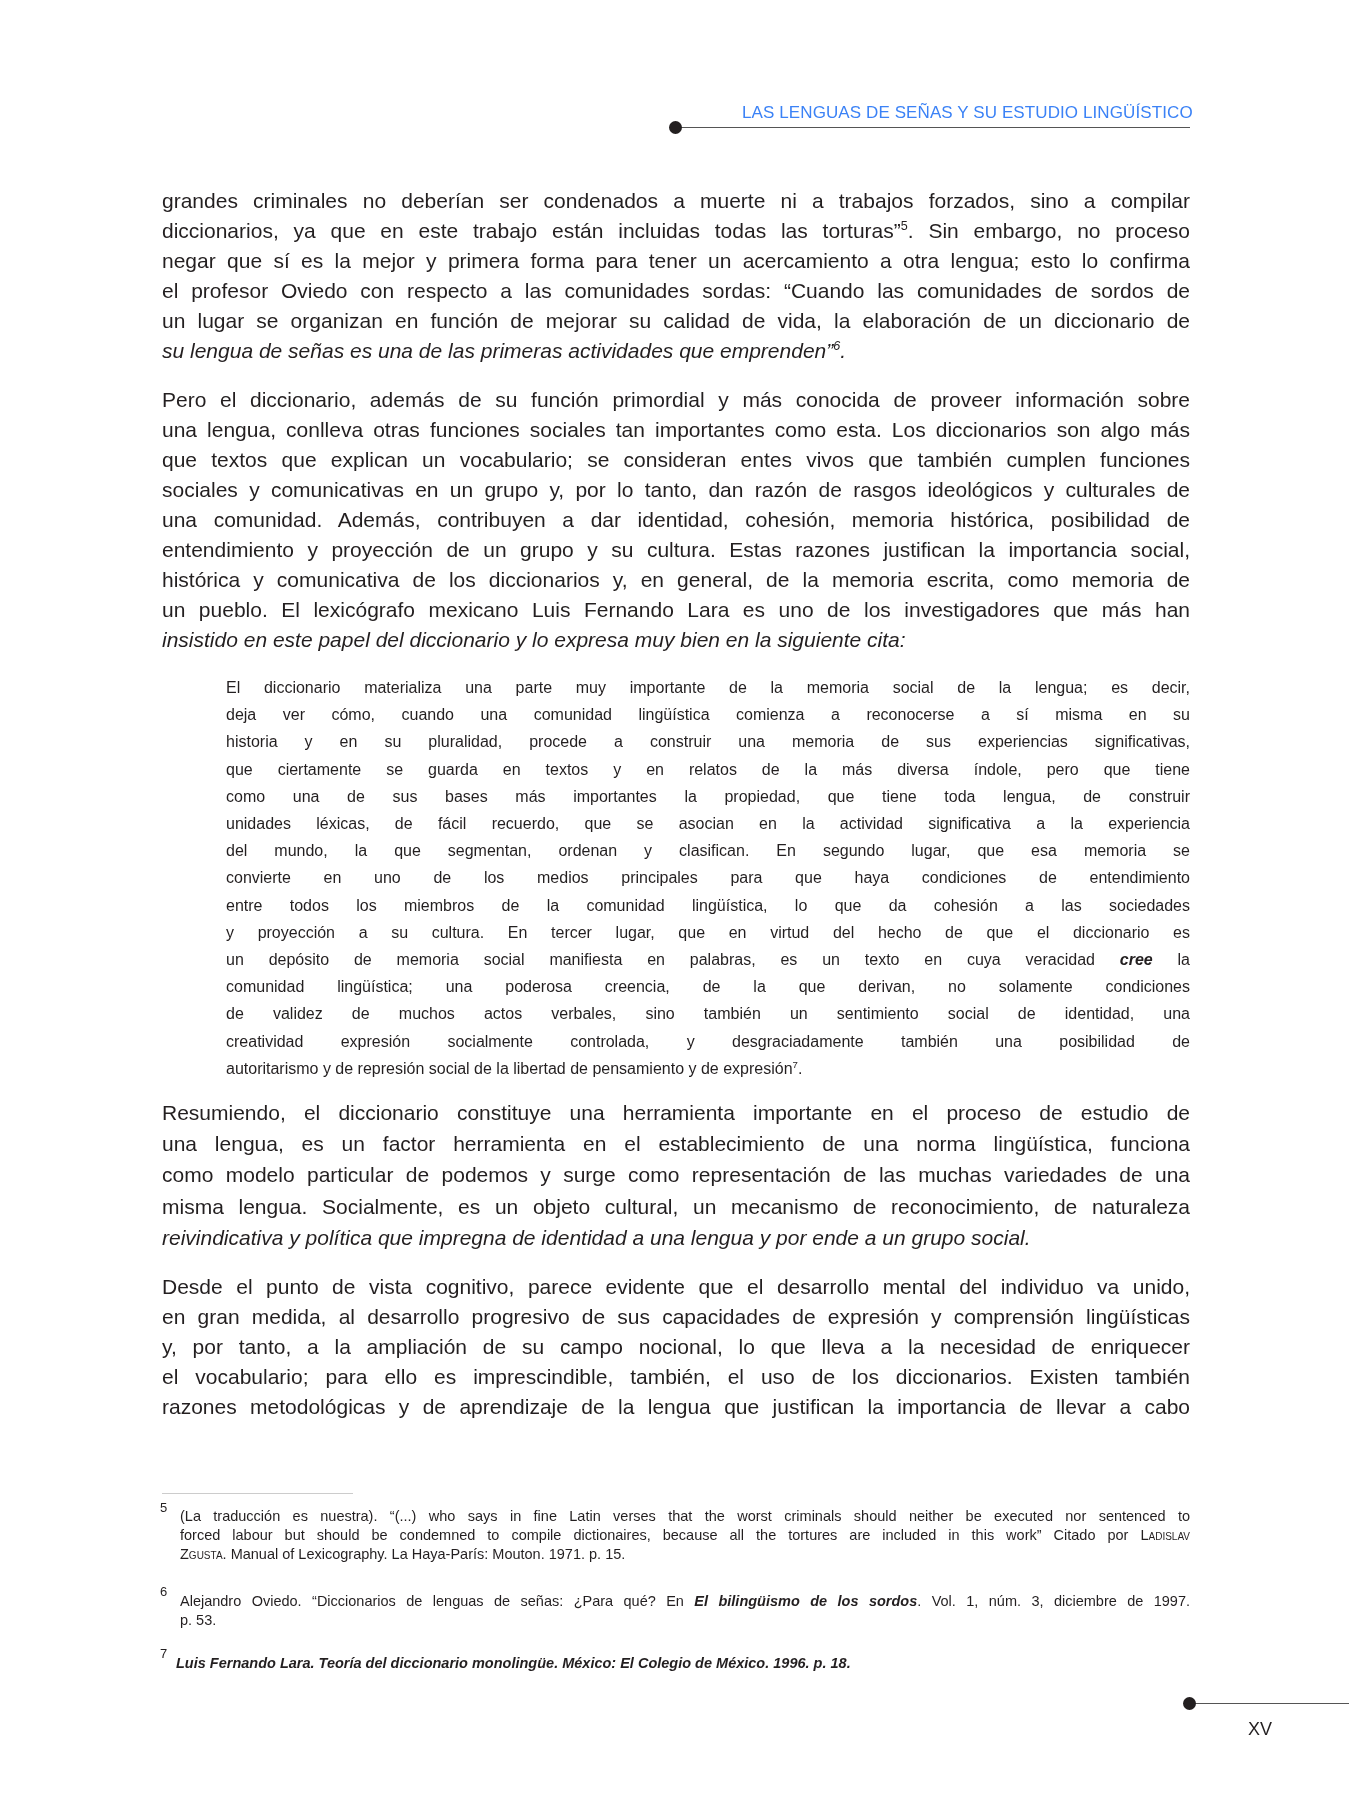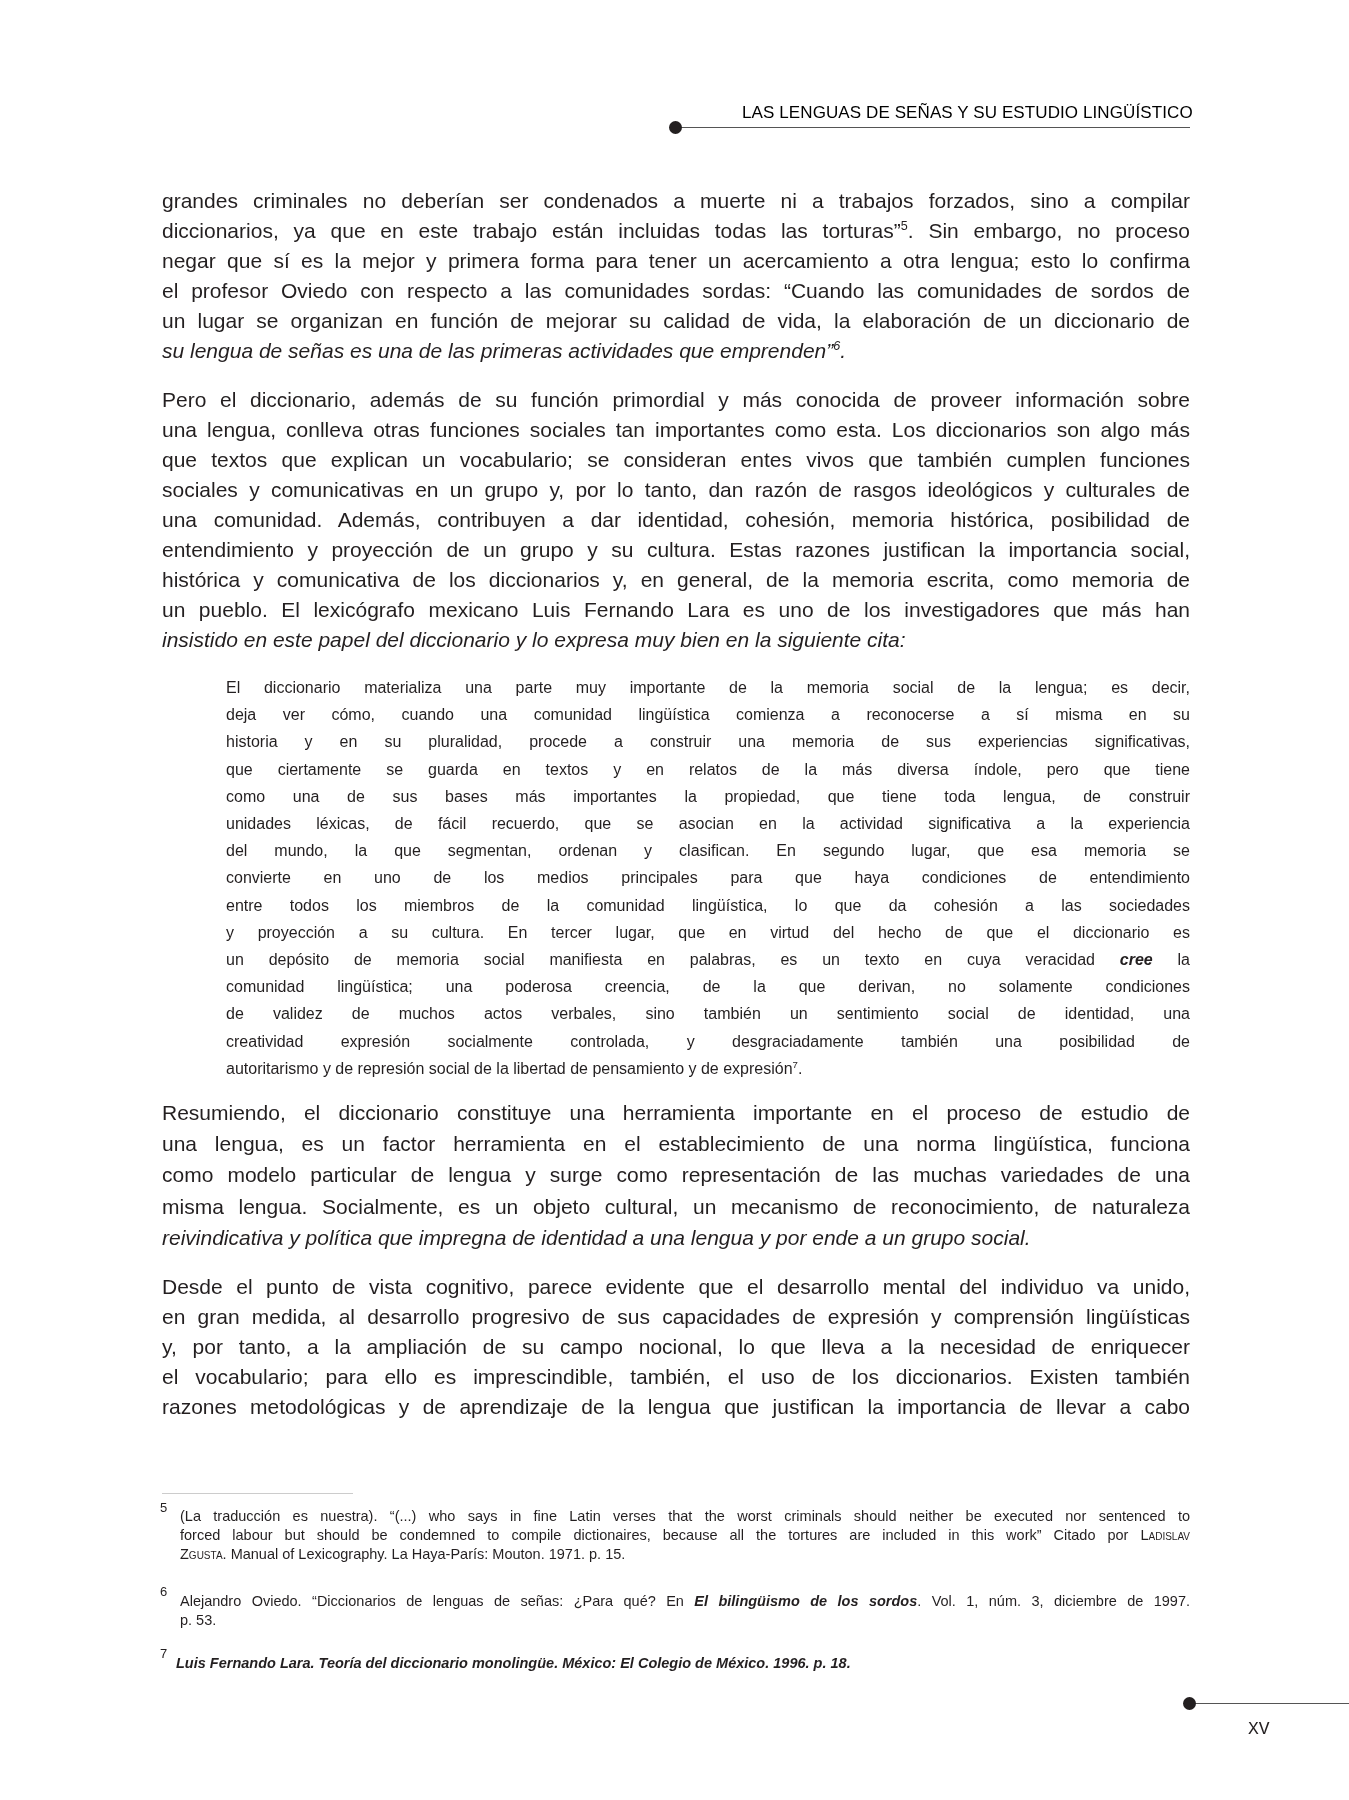--- a/index.html
+++ b/index.html
@@ -1,24 +1,24 @@
 <!DOCTYPE html>
 <html><head>
 <meta charset="utf-8">
 <style>
   html, body { margin:0; padding:0; background:#ffffff; }
   body { width:1349px; height:1800px; position:relative; overflow:hidden; color:#231f20;
          font-family:"Liberation Sans", sans-serif; }
   .abs { position:absolute; }
-  .header-title { left:742px; top:103px; font-size:17px; letter-spacing:0.1px; white-space:nowrap; color:#000000; }
+  .header-title { left:742px; top:103px; font-size:17px; letter-spacing:0.1px; white-space:nowrap; color:#3b82f6; }
   .hdr-rule { left:676px; top:127px; width:514px; height:1px; background:#555; }
   .hdr-dot { left:669px; top:121px; width:13px; height:13px; border-radius:50%; background:#231f20; }
   .ftr-rule { left:1189px; top:1703px; width:160px; height:1px; background:#555; }
   .ftr-dot { left:1183px; top:1697px; width:13px; height:13px; border-radius:50%; background:#231f20; }
-  .page-num { left:1248px; top:1719px; font-size:18px; color:#231f20;font-family:Liberation Mono, monospace; }
+  .page-num { left:1248px; top:1719px; font-size:18px; color:#231f20; }
 
   .line { position:absolute; white-space:nowrap; text-align:justify; text-align-last:justify; }
   .body-line { left:162px; width:1028px; font-size:21px; }
   .body-line.last { text-align-last:left;font-style:italic; }
   .quote-line { left:226px; width:964px; font-size:16px; }
   .quote-line.last { text-align-last:left; }
   sup { font-size:0.6em; vertical-align:super; line-height:0; }
   .fn-rule { left:162px; top:1493px; width:191px; height:1px; background:#ccc; }
   .fn-num { left:160px; font-size:13px; }
   .fn-line { left:180px; width:1010px; font-size:14.5px; }
@@ -68,21 +68,21 @@
   <div class="line quote-line" style="top:951px"><span>un depósito de memoria social manifiesta en palabras, es un texto en cuya veracidad </span><span class="it">cree</span><span> la</span></div>
   <div class="line quote-line" style="top:978px">comunidad lingüística; una poderosa creencia, de la que derivan, no solamente condiciones</div>
   <div class="line quote-line" style="top:1005px">de validez de muchos actos verbales, sino también un sentimiento social  de identidad, una</div>
   <div class="line quote-line" style="top:1033px">creatividad expresión socialmente controlada, y desgraciadamente también una posibilidad de</div>
   <div class="line quote-line last" style="top:1060px"><span>autoritarismo y de represión social de la libertad de pensamiento y de expresión</span><sup>7</sup><span>.</span></div>
 </div>
 
 <div>
   <div class="line body-line" style="top:1101px">Resumiendo, el diccionario constituye una herramienta importante en el proceso de estudio de</div>
   <div class="line body-line" style="top:1132px">una lengua, es un factor herramienta en el establecimiento de una norma lingüística, funciona</div>
-  <div class="line body-line" style="top:1163px">como modelo particular de lengua y surge como representación de las muchas variedades de una</div>
+  <div class="line body-line" style="top:1163px">como modelo particular de podemos y surge como representación de las muchas variedades de una</div>
   <div class="line body-line" style="top:1195px">misma lengua. Socialmente, es un objeto cultural, un mecanismo de reconocimiento, de naturaleza</div>
   <div class="line body-line last" style="top:1226px">reivindicativa y política que impregna de identidad a una lengua y por ende a un grupo social.</div>
 </div>
 
 <div>
   <div class="line body-line" style="top:1275px">Desde el punto de vista cognitivo, parece evidente que el desarrollo mental del individuo va unido,</div>
   <div class="line body-line" style="top:1305px">en gran medida, al desarrollo progresivo de sus capacidades de expresión y comprensión lingüísticas</div>
   <div class="line body-line" style="top:1335px">y, por tanto, a la ampliación de su campo nocional, lo que lleva a la necesidad de enriquecer</div>
   <div class="line body-line" style="top:1365px">el vocabulario; para ello es imprescindible, también, el uso de los diccionarios. Existen también</div>
   <div class="line body-line" style="top:1395px">razones metodológicas y de aprendizaje de la lengua que justifican la importancia de llevar a cabo</div>

